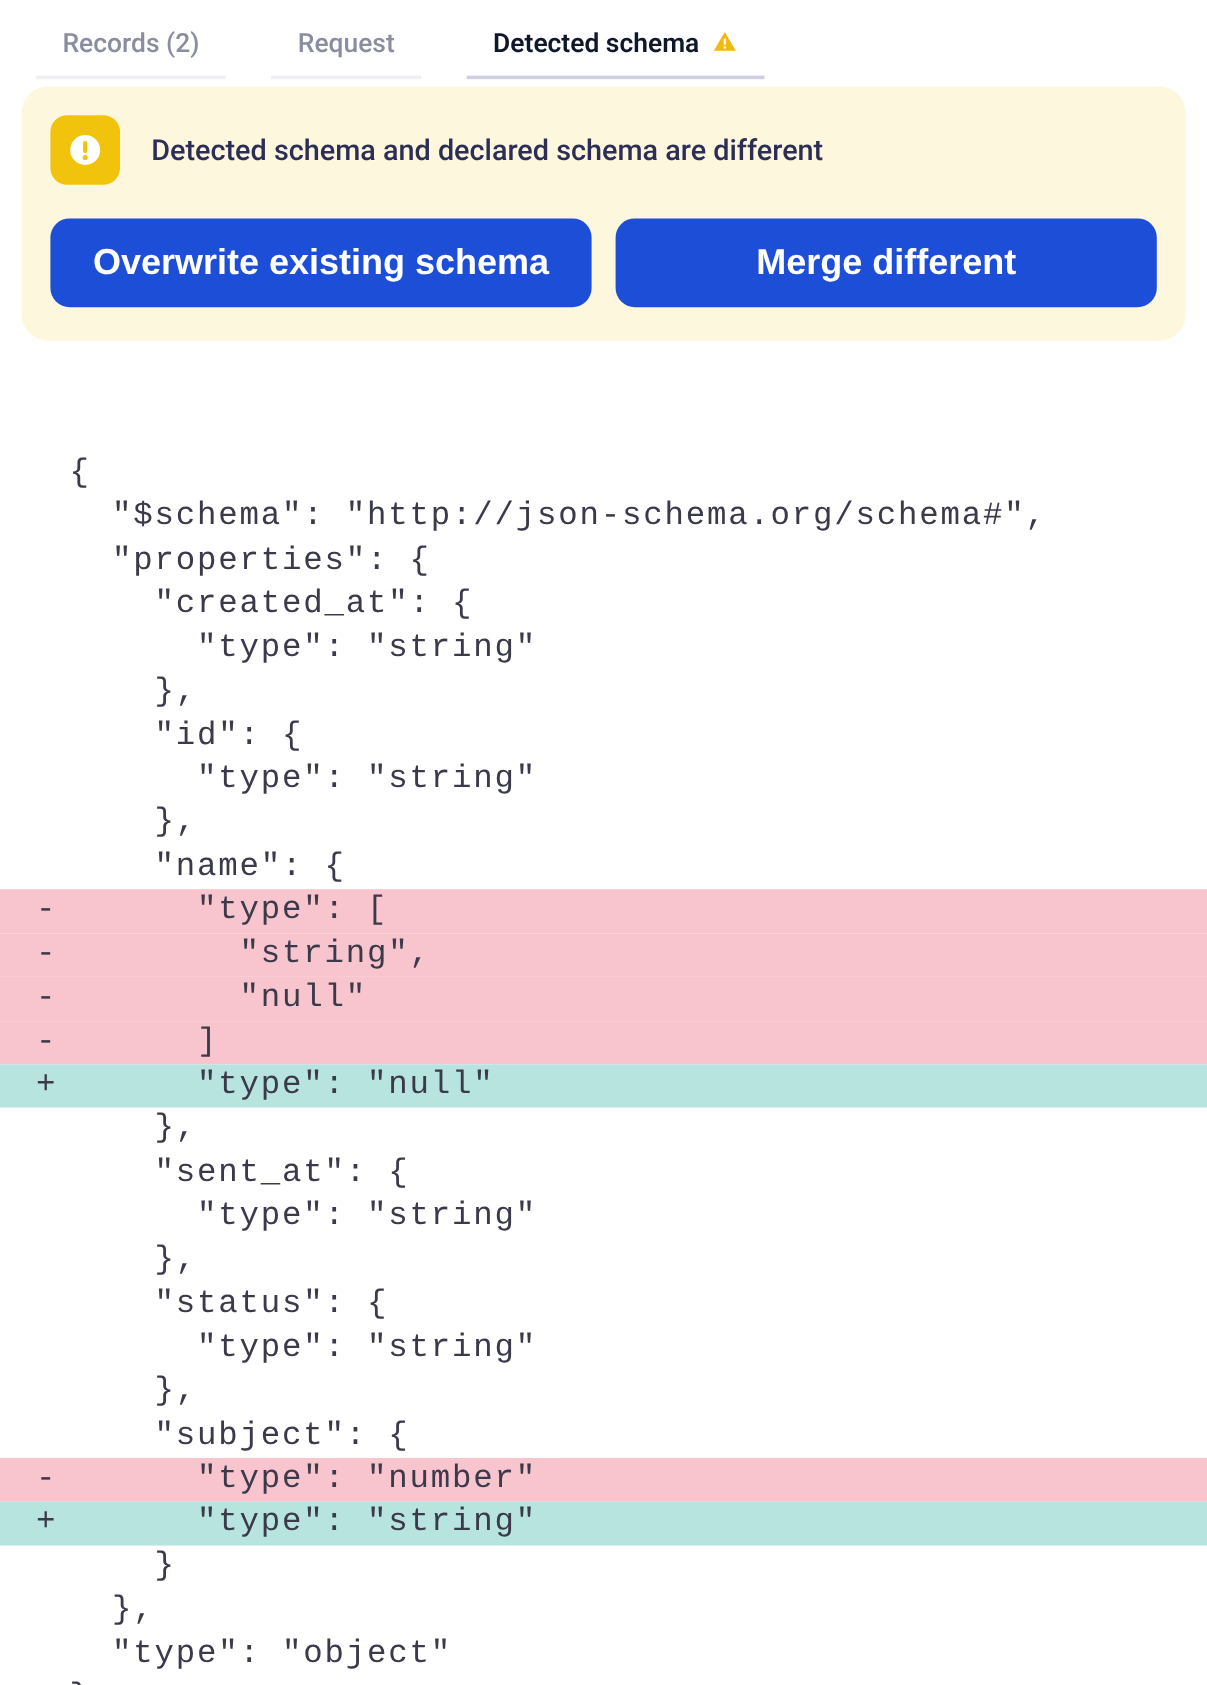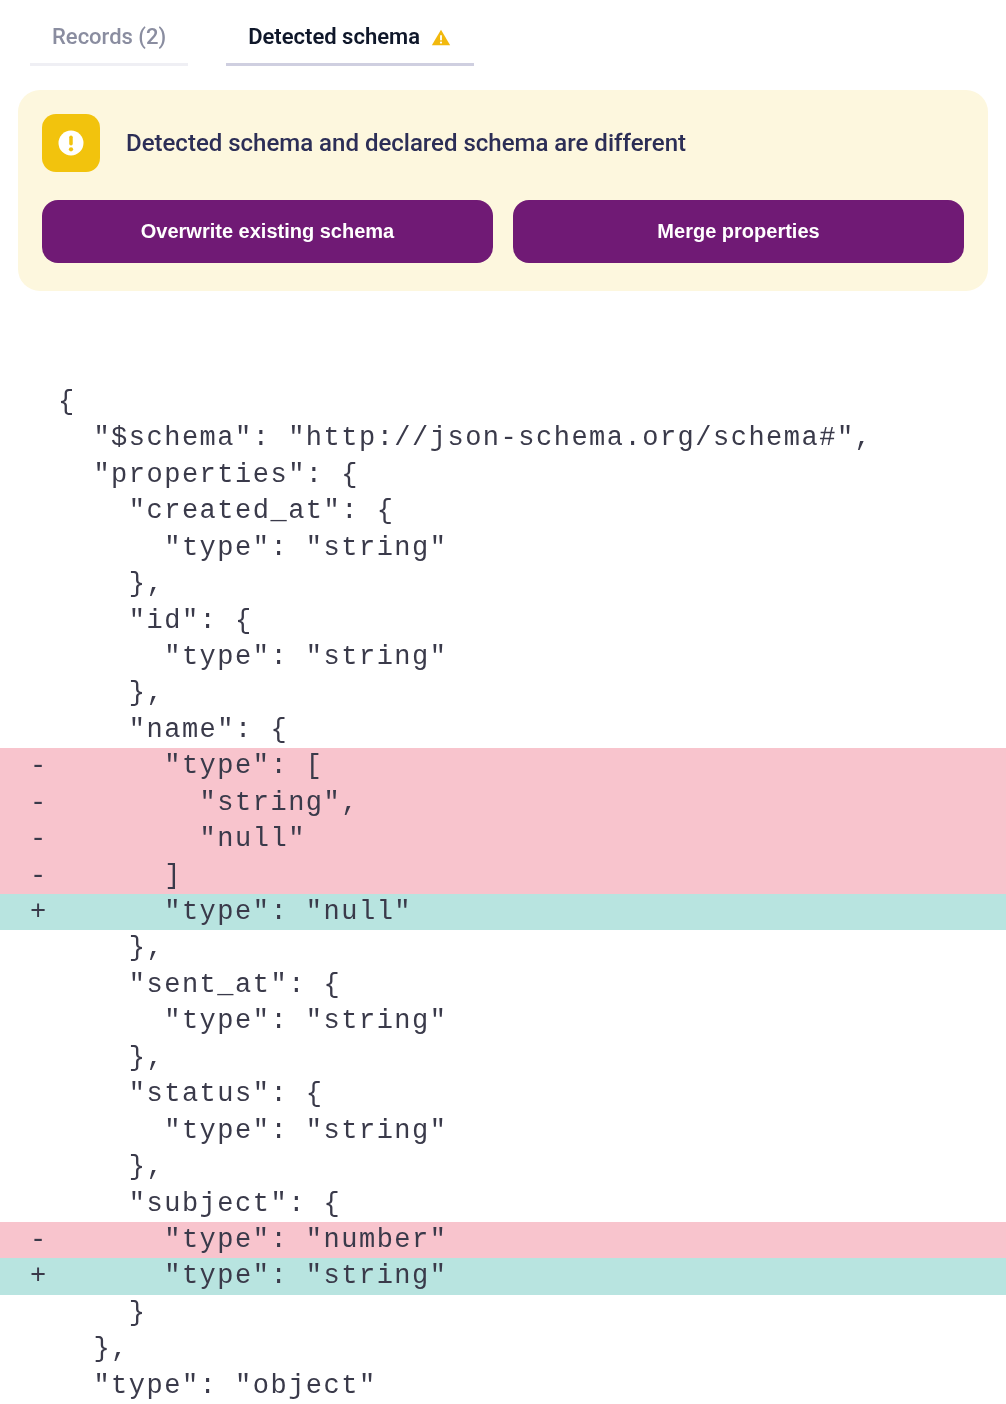--- a/index.html
+++ b/index.html
@@ -24,32 +24,32 @@
     cursor: pointer;
     margin-right: 38px;
   }
   .tab.active {
     color: #0f172a;
     border-bottom: 3px solid #cfcfe0;
     font-weight: 600;
   }
   .tab-inner {
     display: flex;
-    align-items: flex-end;
+    align-items: flex-start;
     gap: 10px;
   }
   .tab-warning-icon {
     width: 22px;
     height: 22px;
     display: inline-flex;
     align-items: center;
     justify-content: center;
   }
   .notice-panel {
-    margin: 24px 18px 0 18px;
+    margin: 6px 18px 0 18px;
     background: #fdf7de;
     border-radius: 22px;
     padding: 24px 24px 28px 24px;
   }
   .notice-header {
     display: flex;
     align-items: center;
     gap: 26px;
     margin-bottom: 28px;
   }
@@ -67,26 +67,26 @@
     font-size: 24px;
     color: #2c2e56;
     font-weight: 500;
   }
   .notice-actions {
     display: flex;
     gap: 20px;
   }
   .btn {
     flex: 1;
-    background: #701a75;
+    background: #1d4ed8;
     color: #ffffff;
     border: none;
     border-radius: 16px;
     padding: 20px 10px;
-    font-size: 20px;
+    font-size: 30px;
     font-weight: 600;
     cursor: pointer;
     text-align: center;
   }
   .code-block {
     padding: 20px 0 30px 0;
     font-family: "SFMono-Regular", Consolas, "Liberation Mono", Menlo, monospace;
     font-size: 27px;
     line-height: 1.35;
     letter-spacing: 1.5px;
@@ -113,20 +113,25 @@
 </head>
 <body>
 
 <div class="tabs">
 
 <div class="tab">
       <div class="tab-inner">
         <span>Records (2)</span>
       </div>
     </div>
+    <div class="tab">
+      <div class="tab-inner">
+        <span>Request</span>
+      </div>
+    </div>
     <div class="tab active">
       <div class="tab-inner">
         <span>Detected schema</span>
         <span class="tab-warning-icon">
           <svg width="22" height="22" viewBox="0 0 24 24">
             <path d="M12 3 L22 20 L2 20 Z" fill="#f2b90d"></path>
             <rect x="11" y="9" width="2" height="5.5" fill="#fff"></rect>
             <circle cx="12" cy="17" r="1.2" fill="#fff"></circle>
           </svg>
         </span>
@@ -140,19 +145,19 @@
       <svg width="30" height="30" viewBox="0 0 24 24" fill="none">
         <circle cx="12" cy="12" r="10" fill="#ffffff"></circle>
         <rect x="10.6" y="6" width="2.8" height="8" rx="1.4" fill="#f2c30d"></rect>
         <circle cx="12" cy="17" r="1.7" fill="#f2c30d"></circle>
       </svg>
     </div>
     <div class="notice-text">Detected schema and declared schema are different</div>
   </div>
   <div class="notice-actions">
     <button class="btn">Overwrite existing schema</button>
-    <button class="btn">Merge properties</button>
+    <button class="btn">Merge different</button>
   </div>
 </div>
 
 <div class="code-block">
   
 <div class="code-line"><span class="gutter"></span><span>{</span></div><div class="code-line"><span class="gutter"></span><span>  "$schema": "http://json-schema.org/schema#",</span></div><div class="code-line"><span class="gutter"></span><span>  "properties": {</span></div><div class="code-line"><span class="gutter"></span><span>    "created_at": {</span></div><div class="code-line"><span class="gutter"></span><span>      "type": "string"</span></div><div class="code-line"><span class="gutter"></span><span>    },</span></div><div class="code-line"><span class="gutter"></span><span>    "id": {</span></div><div class="code-line"><span class="gutter"></span><span>      "type": "string"</span></div><div class="code-line"><span class="gutter"></span><span>    },</span></div><div class="code-line"><span class="gutter"></span><span>    "name": {</span></div><div class="code-line removed"><span class="gutter">-</span><span>      "type": [</span></div><div class="code-line removed"><span class="gutter">-</span><span>        "string",</span></div><div class="code-line removed"><span class="gutter">-</span><span>        "null"</span></div><div class="code-line removed"><span class="gutter">-</span><span>      ]</span></div><div class="code-line added"><span class="gutter">+</span><span>      "type": "null"</span></div><div class="code-line"><span class="gutter"></span><span>    },</span></div><div class="code-line"><span class="gutter"></span><span>    "sent_at": {</span></div><div class="code-line"><span class="gutter"></span><span>      "type": "string"</span></div><div class="code-line"><span class="gutter"></span><span>    },</span></div><div class="code-line"><span class="gutter"></span><span>    "status": {</span></div><div class="code-line"><span class="gutter"></span><span>      "type": "string"</span></div><div class="code-line"><span class="gutter"></span><span>    },</span></div><div class="code-line"><span class="gutter"></span><span>    "subject": {</span></div><div class="code-line removed"><span class="gutter">-</span><span>      "type": "number"</span></div><div class="code-line added"><span class="gutter">+</span><span>      "type": "string"</span></div><div class="code-line"><span class="gutter"></span><span>    }</span></div><div class="code-line"><span class="gutter"></span><span>  },</span></div><div class="code-line"><span class="gutter"></span><span>  "type": "object"</span></div><div class="code-line"><span class="gutter"></span><span>}</span></div></div>
 
 </body></html>

